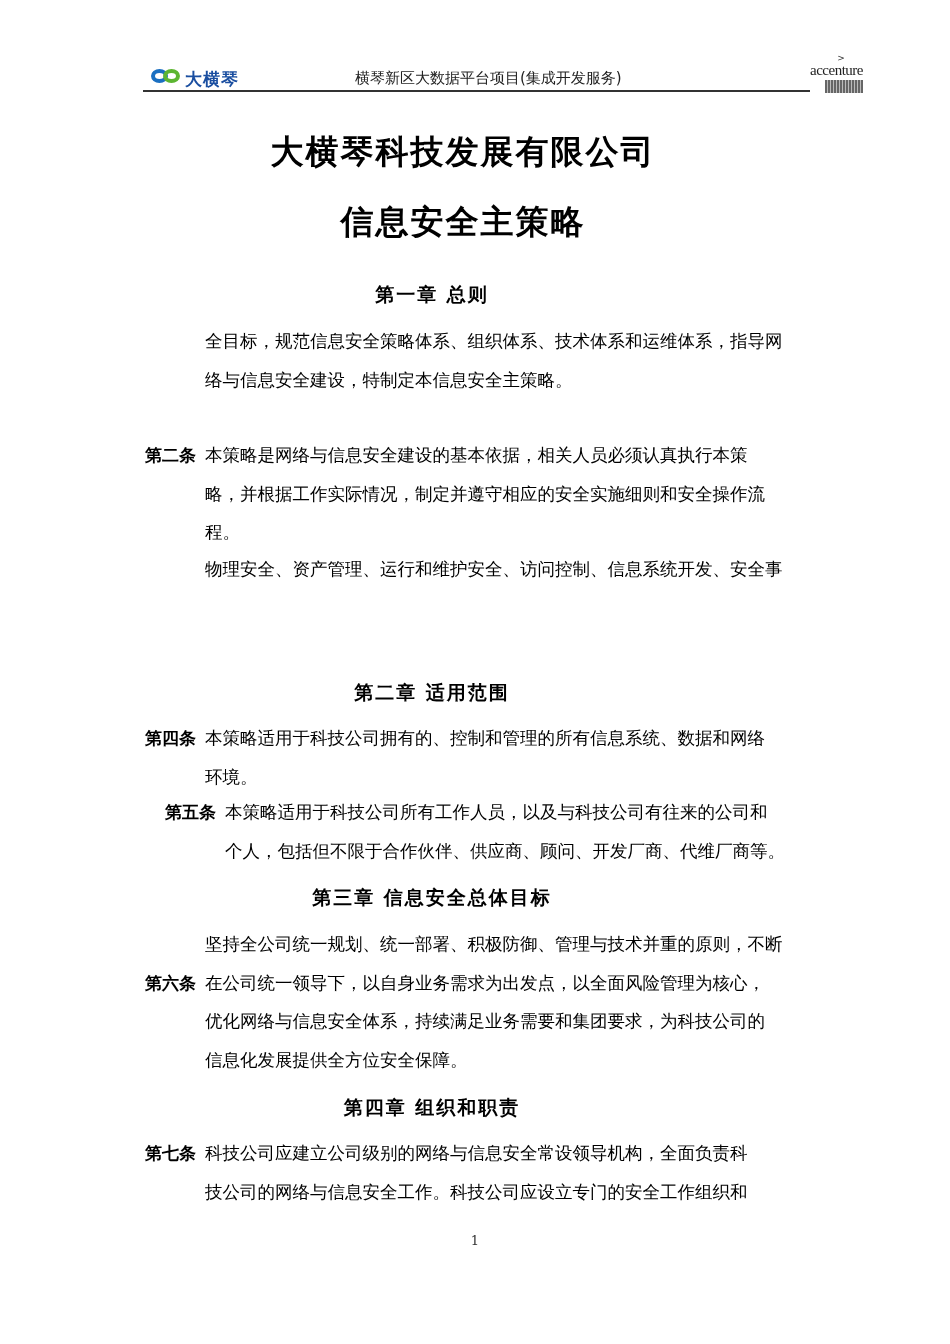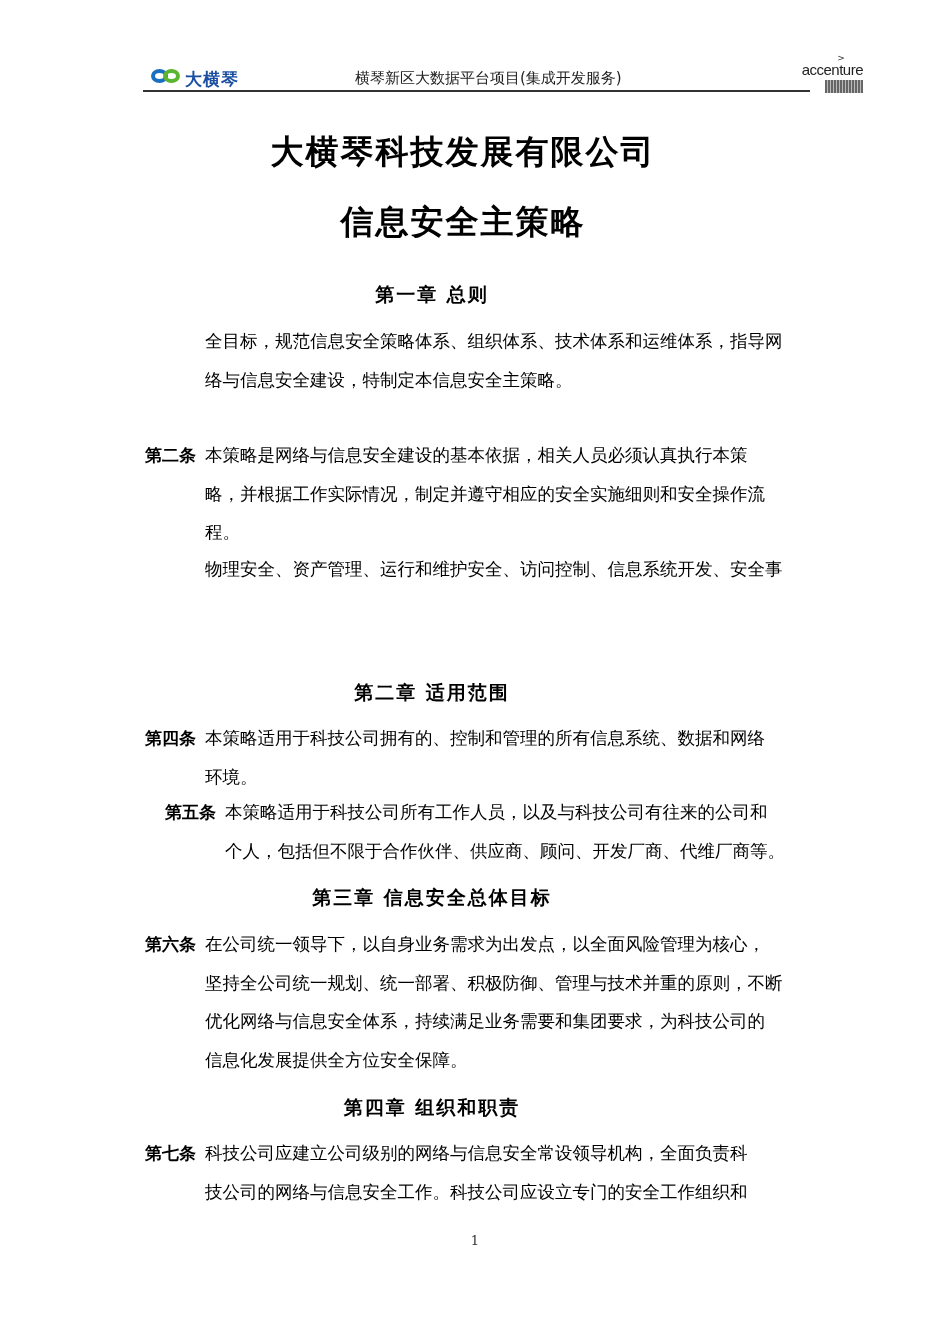--- a/index.html
+++ b/index.html
@@ -9,21 +9,21 @@
     .header { position: absolute; left: 143px; top: 60px; width: 720px; height: 40px; }
     .header-line { position: absolute; left: 0; top: 30px; width: 667px; height: 2px; background: #333; }
     .logo-left { position: absolute; left: 8px; top: 8px; display: flex; height: 22px; }
     .logo-mark { width: 30px; height: 16px; position: relative; margin-right: 4px; }
     .logo-mark .ring1 { position: absolute; left: 0; top: 1px; width: 17px; height: 14px; border: 4px solid #1a6fc1; border-radius: 50%; }
     .logo-mark .ring2 { position: absolute; left: 12px; top: 1px; width: 17px; height: 14px; border: 4px solid #5cb531; border-radius: 50%; }
     .logo-text { font-family: "DejaVu Sans", "Liberation Sans", sans-serif; font-weight: bold; font-size: 17px; color: #1a4ea0; letter-spacing: 1px; }
     .header-title { position: absolute; left: 192px; top: 9px; font-family: "DejaVu Sans", "Liberation Sans", sans-serif; font-size: 15px; color: #222; white-space: nowrap; margin-left: 20px; }
     .logo-right { position: absolute; left: 648px; top: -6px; width: 72px; text-align: right; }
     .acc-arrow { font-family: "DejaVu Sans", sans-serif; font-size: 9px; line-height: 8px; color: #333; display: block; text-align: center; padding-left: 28px; }
-    .acc-text { font-family: Liberation Sans, sans-serif; font-size: 15px; color: #222; line-height: 16px; letter-spacing: -0.5px; display: block; }
+    .acc-text { font-family: Liberation Serif, serif; font-size: 15px; color: #222; line-height: 16px; letter-spacing: -0.5px; display: block; }
     .acc-sub { display: inline-block; margin-top: 1px; width: 38px; height: 13px; background: repeating-linear-gradient(90deg, #666 0 2px, #bbb 2px 3px); }
 
     .doc-title { position: absolute; left: 0; width: 926px; text-align: center; font-weight: bold; font-size: 33px; letter-spacing: 2px; }
     .t1 { top: 130px; }
     .t2 { top: 200px; }
 
     .chapter { position: absolute; left: 0; width: 864px; text-align: center; font-weight: bold; font-size: 19px; letter-spacing: 2px; }
 
     .article { position: absolute; left: 145px; width: 665px; font-size: 17.5px; line-height: 38.5px; }
     .article .line { display: block; white-space: nowrap; text-align: justify; }
@@ -80,22 +80,22 @@
 </div>
 
 <div class="article" style="top:793px;margin-left:20px;">
   <span class="line"><span class="label">第五条</span><span>本策略适用于科技公司所有工作人员，以及与科技公司有往来的公司和</span></span>
   <span class="line cont">个人，包括但不限于合作伙伴、供应商、顾问、开发厂商、代维厂商等。</span>
 </div>
 
 <div class="chapter" style="top:885px;">第三章  信息安全总体目标</div>
 
 <div class="article" style="top:925px;">
+  <span class="line cont">坚持全公司统一规划、统一部署、积极防御、管理与技术并重的原则，不断</span>
   <span class="line"><span class="label">第六条</span><span>在公司统一领导下，以自身业务需求为出发点，以全面风险管理为核心，</span></span>
-  <span class="line cont">坚持全公司统一规划、统一部署、积极防御、管理与技术并重的原则，不断</span>
   <span class="line cont">优化网络与信息安全体系，持续满足业务需要和集团要求，为科技公司的</span>
   <span class="line cont">信息化发展提供全方位安全保障。</span>
 </div>
 
 <div class="chapter" style="top:1095px;">第四章  组织和职责</div>
 
 <div class="article" style="top:1134px;">
   <span class="line"><span class="label">第七条</span><span>科技公司应建立公司级别的网络与信息安全常设领导机构，全面负责科</span></span>
   <span class="line cont">技公司的网络与信息安全工作。科技公司应设立专门的安全工作组织和</span>
 </div>

